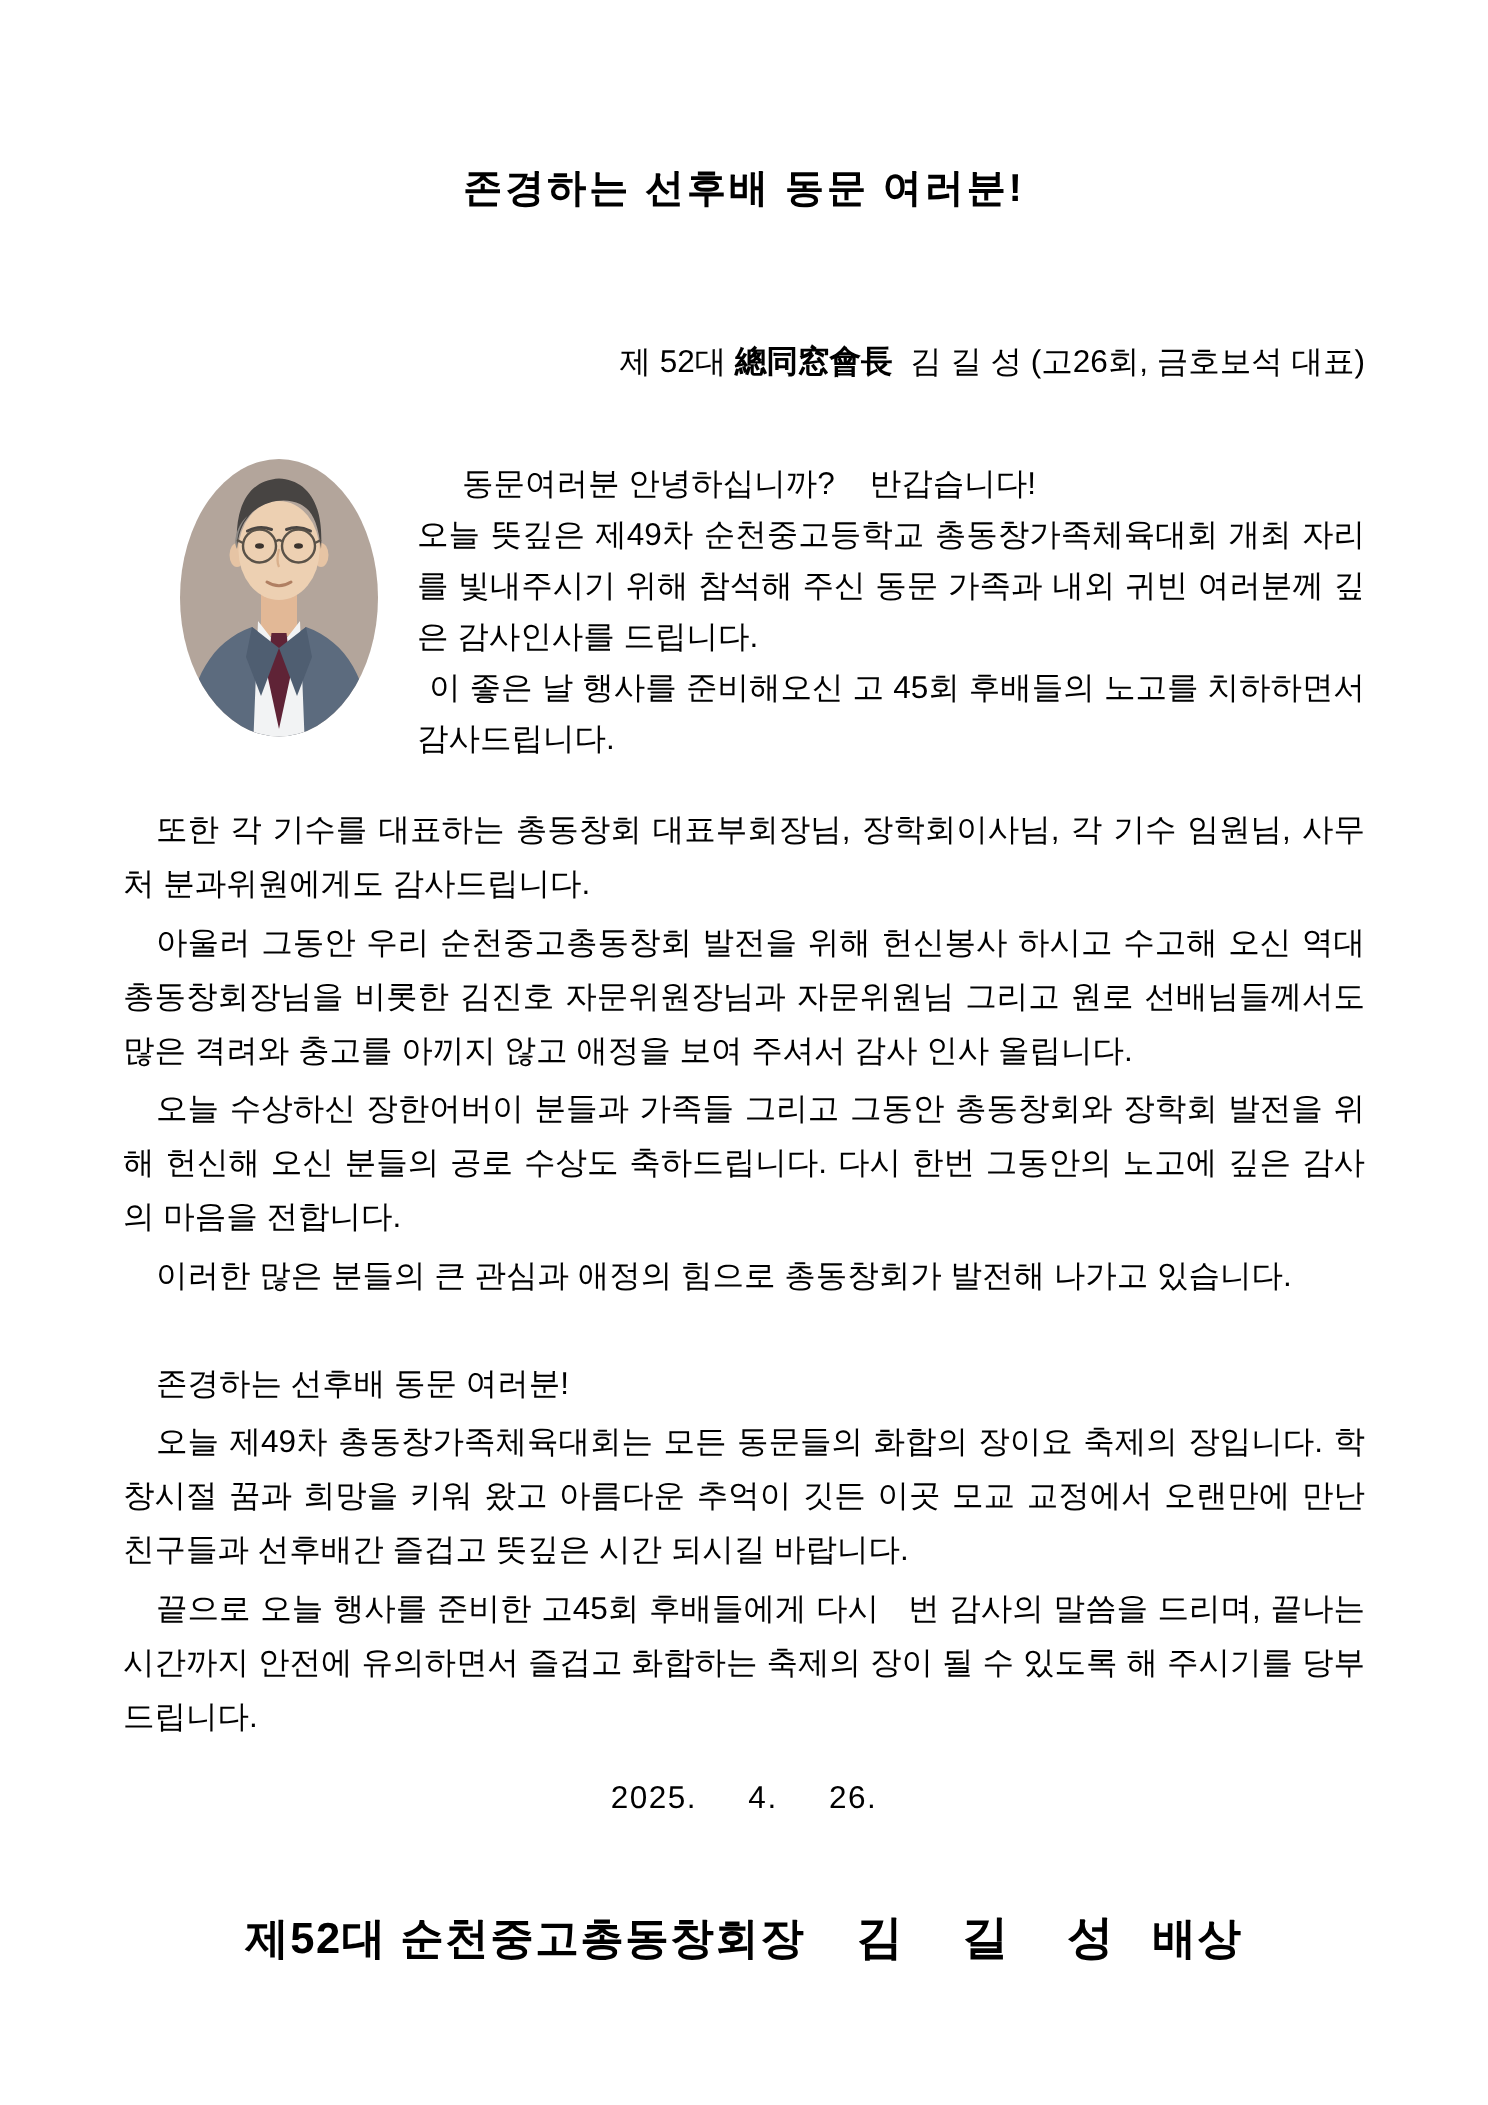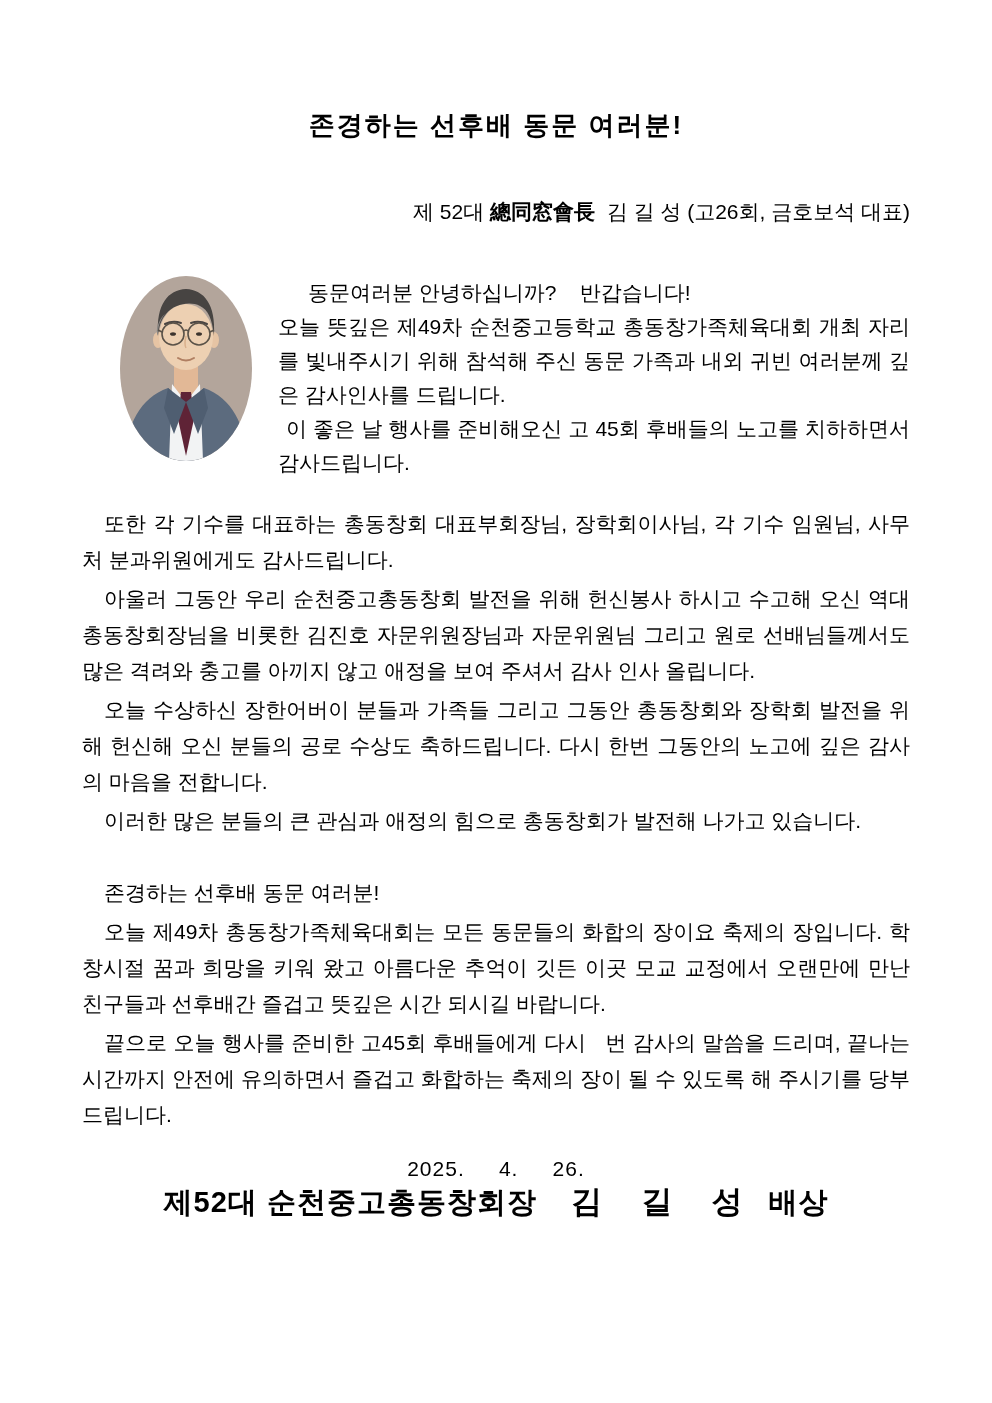--- a/index.html
+++ b/index.html
@@ -17,21 +17,21 @@
   }
   .title {
     margin: 0;
     text-align: center;
     font-size: 26px;
     font-weight: bold;
     letter-spacing: 2px;
     line-height: 30px;
   }
   .byline {
-    margin-top: 58px;
+    margin-top: 88px;
     text-align: right;
     font-size: 21px;
     line-height: 28px;
     white-space: nowrap;
   }
   .byline .hanja { font-weight: bold; }
   .intro { margin-top: 50px; }
   .portrait {
     float: left;
     width: 132px;
@@ -60,20 +60,21 @@
     text-indent: 22px;
   }
   .body-text p.spaced-above { margin-top: 36px; }
   .date-line {
     margin-top: 24px;
     text-align: center;
     font-size: 21px;
     letter-spacing: 1px;
   }
   .signature {
+    margin-top: 60px;
     text-align: center;
     font-size: 29px;
     font-weight: bold;
     letter-spacing: 1px;
     white-space: nowrap;
   }
   .sig-name {
     font-family: "Liberation Serif", "DejaVu Serif", serif;
     font-size: 31px;
     margin: 0 22px 0 34px;

